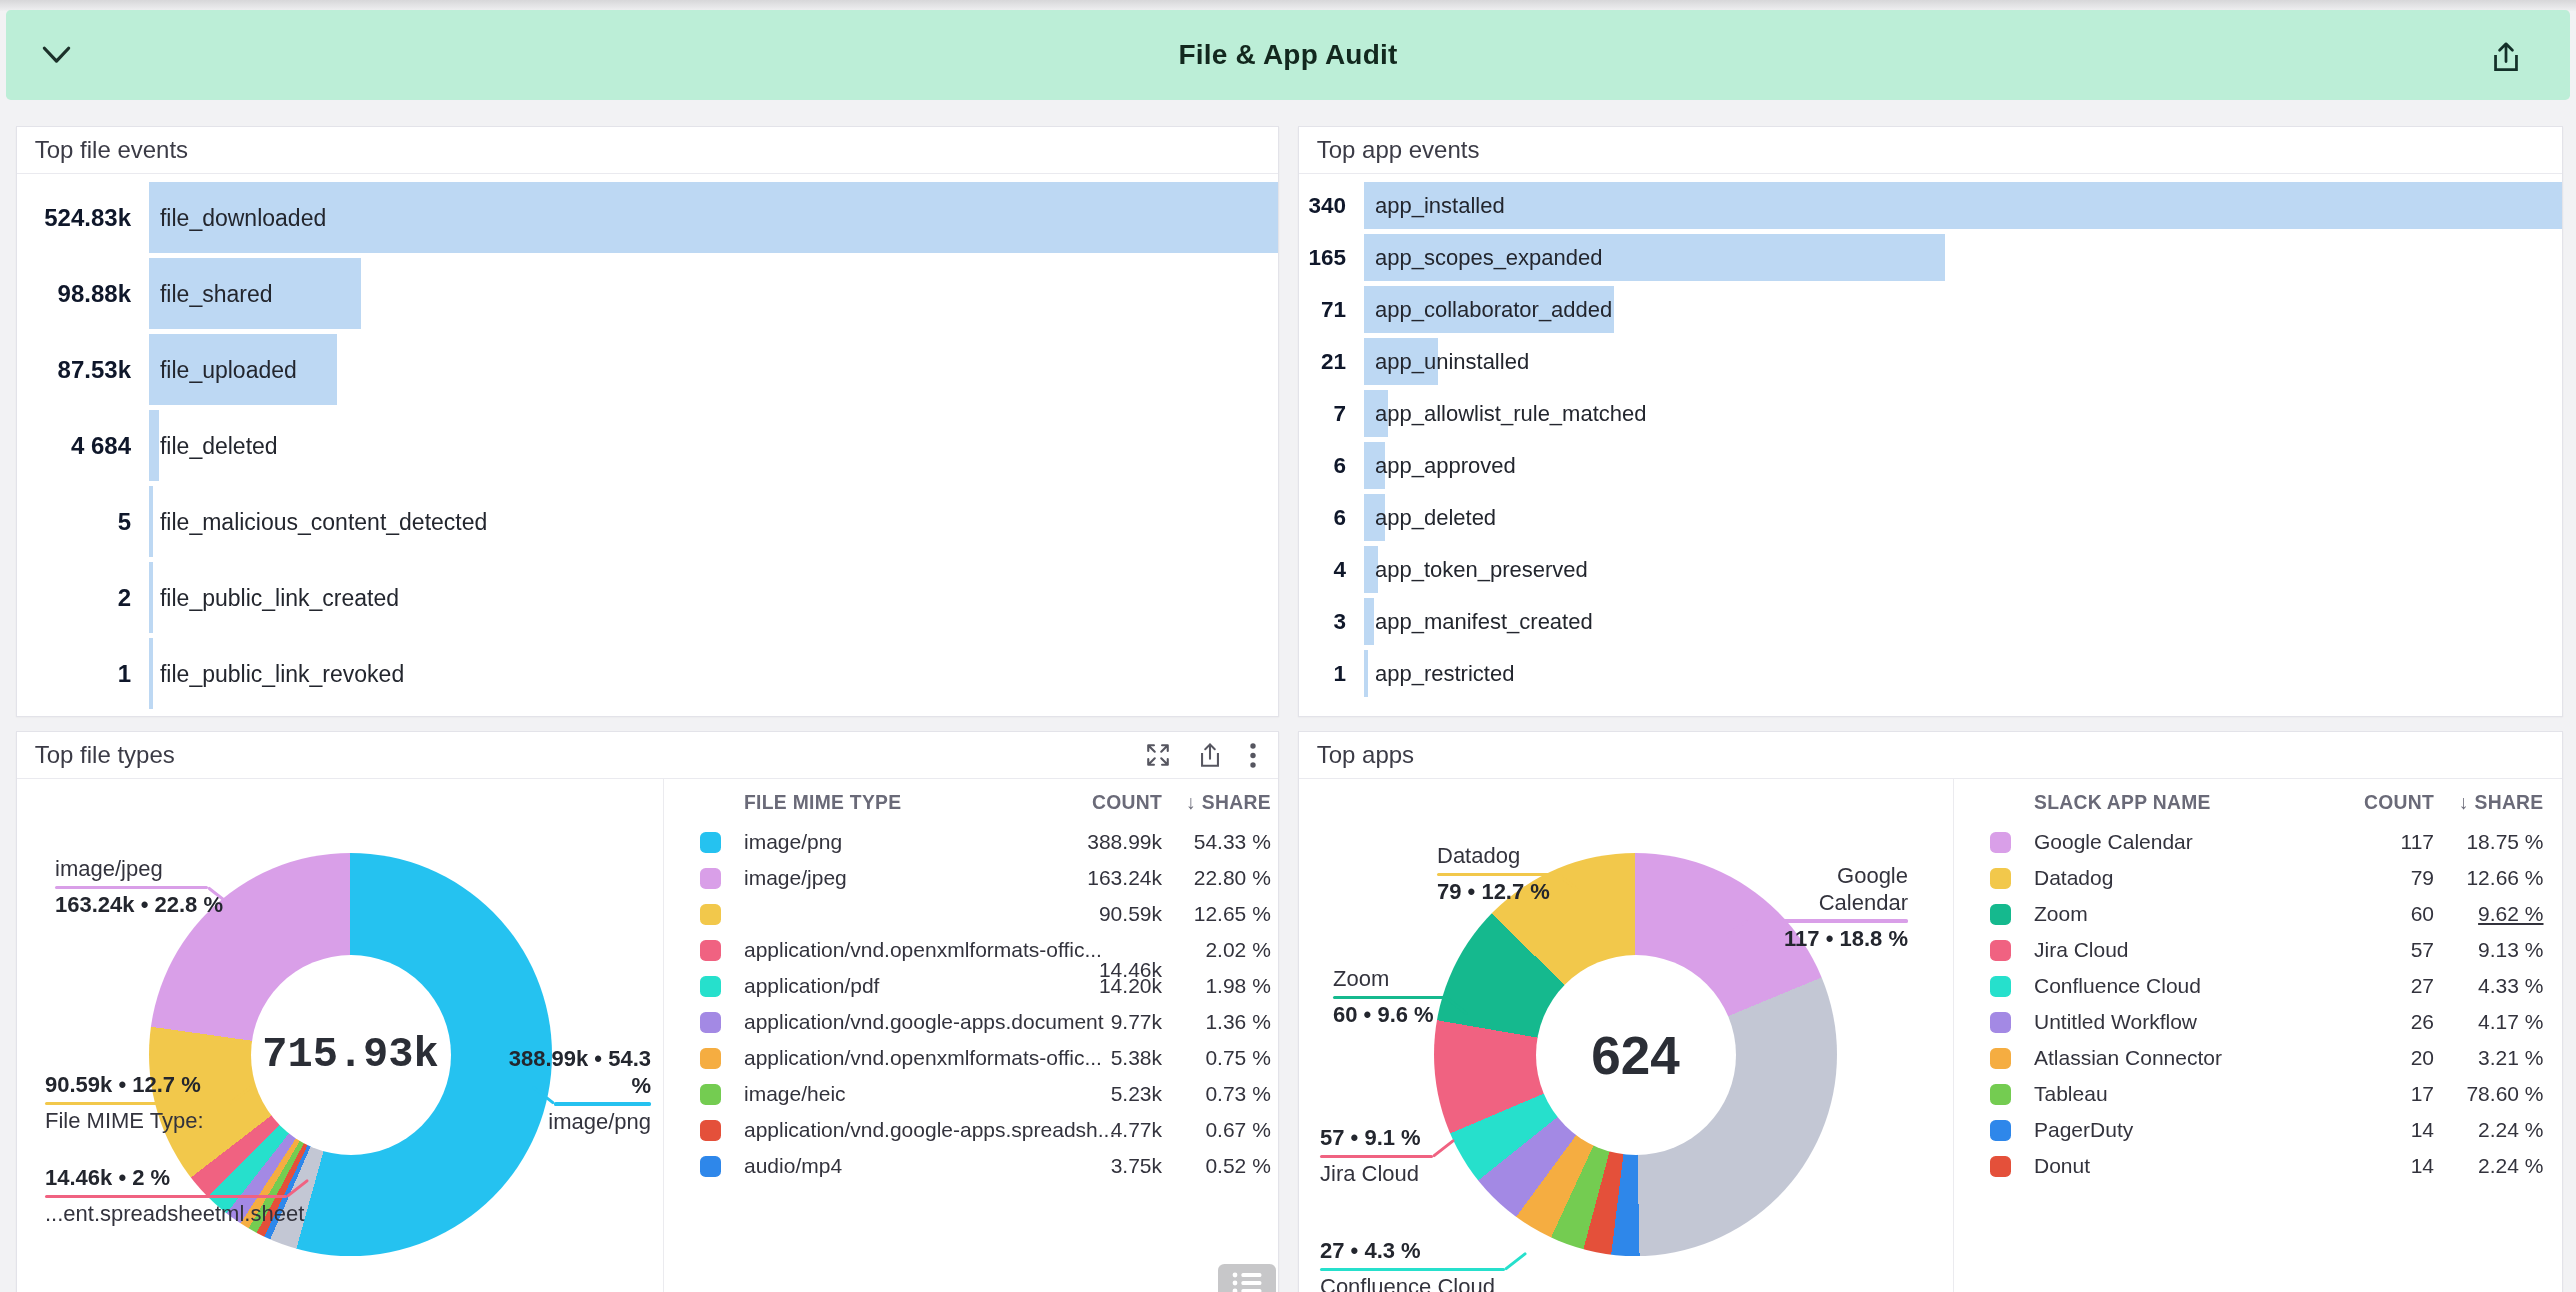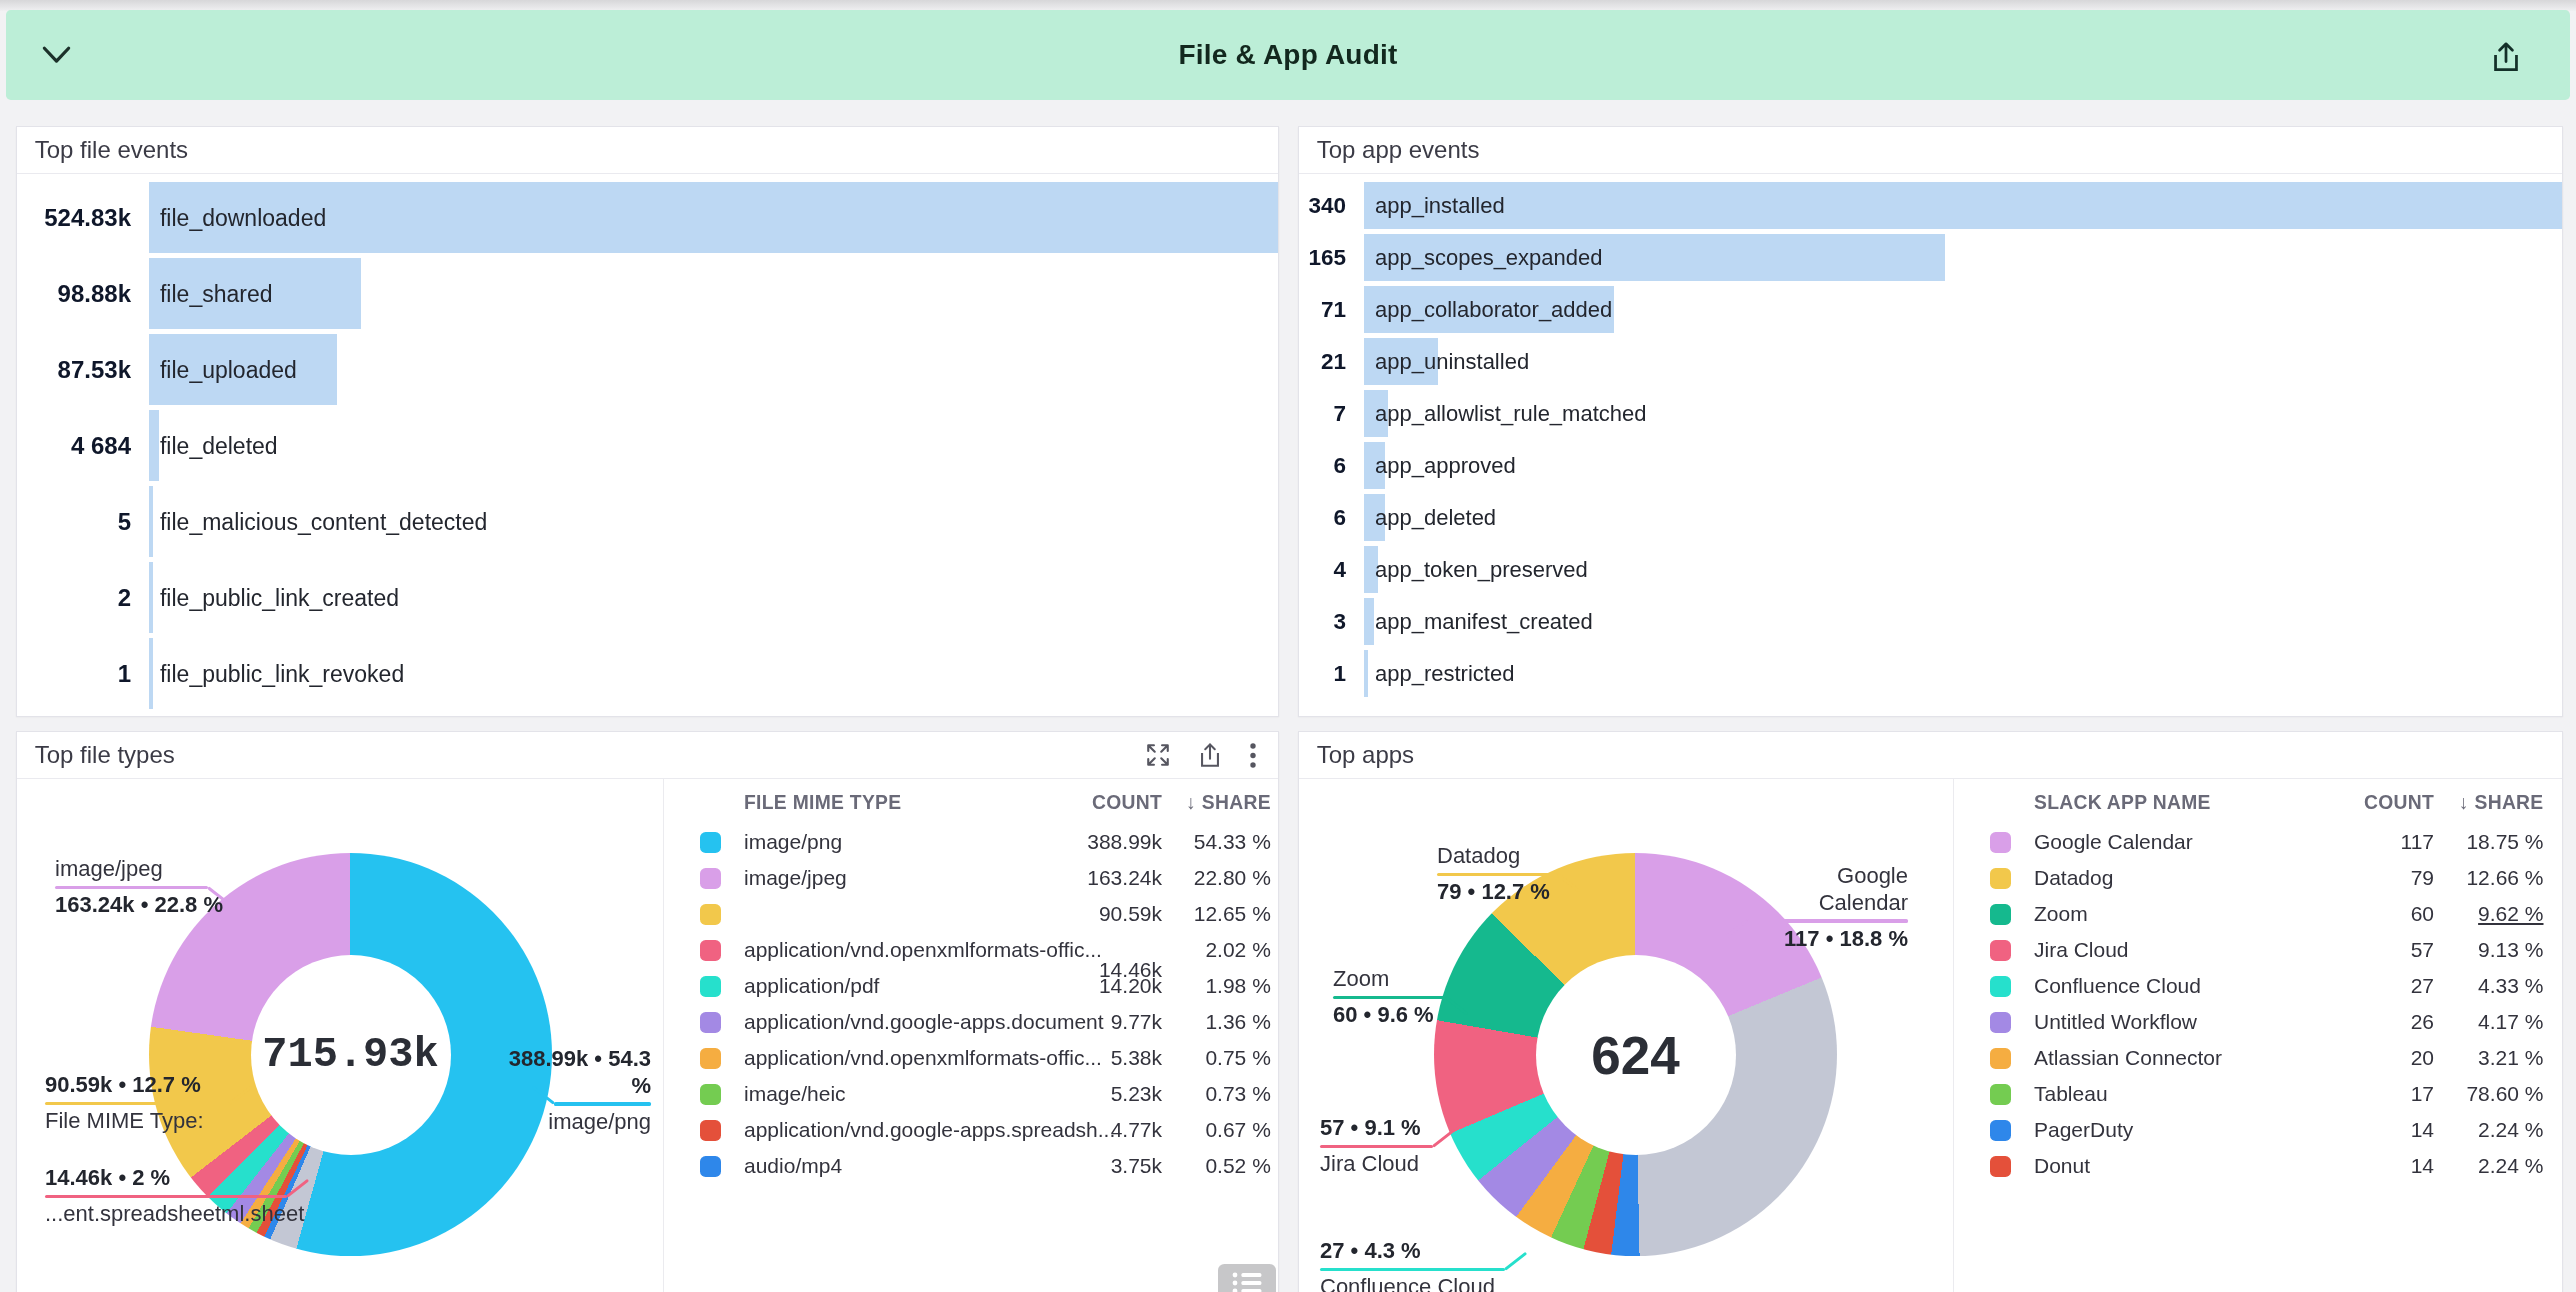--- a/index.html
+++ b/index.html
@@ -403,21 +403,21 @@
             </div>
             <div class="c-bold">117 • 18.8 %</div>
           </div>
           <div class="callout" style="left: 34px; top: 187px;">
             <div>Zoom</div>
             <div class="c-rule" style="background: rgb(21, 185, 142); width: 113px;">
               <div class="c-tail tail-right" style="background: rgb(21, 185, 142); transform: rotate(38deg);"></div>
             </div>
             <div class="c-bold">60 • 9.6 %</div>
           </div>
-          <div class="callout" style="left: 21px; top: 336px;">
+          <div class="callout" style="left: 21px; top: 346px;">
             <div class="c-bold">57 • 9.1 %</div>
             <div class="c-rule" style="background: rgb(240, 98, 129); width: 113px;">
               <div class="c-tail tail-right" style="background: rgb(240, 98, 129); transform: rotate(-38deg);"></div>
             </div>
             <div>Jira Cloud</div>
           </div>
           <div class="callout" style="left: 21px; top: 459px;">
             <div class="c-bold">27 • 4.3 %</div>
             <div class="c-rule" style="background: rgb(38, 224, 204); width: 185px;">
               <div class="c-tail tail-right" style="background: rgb(38, 224, 204); transform: rotate(-38deg);"></div>

